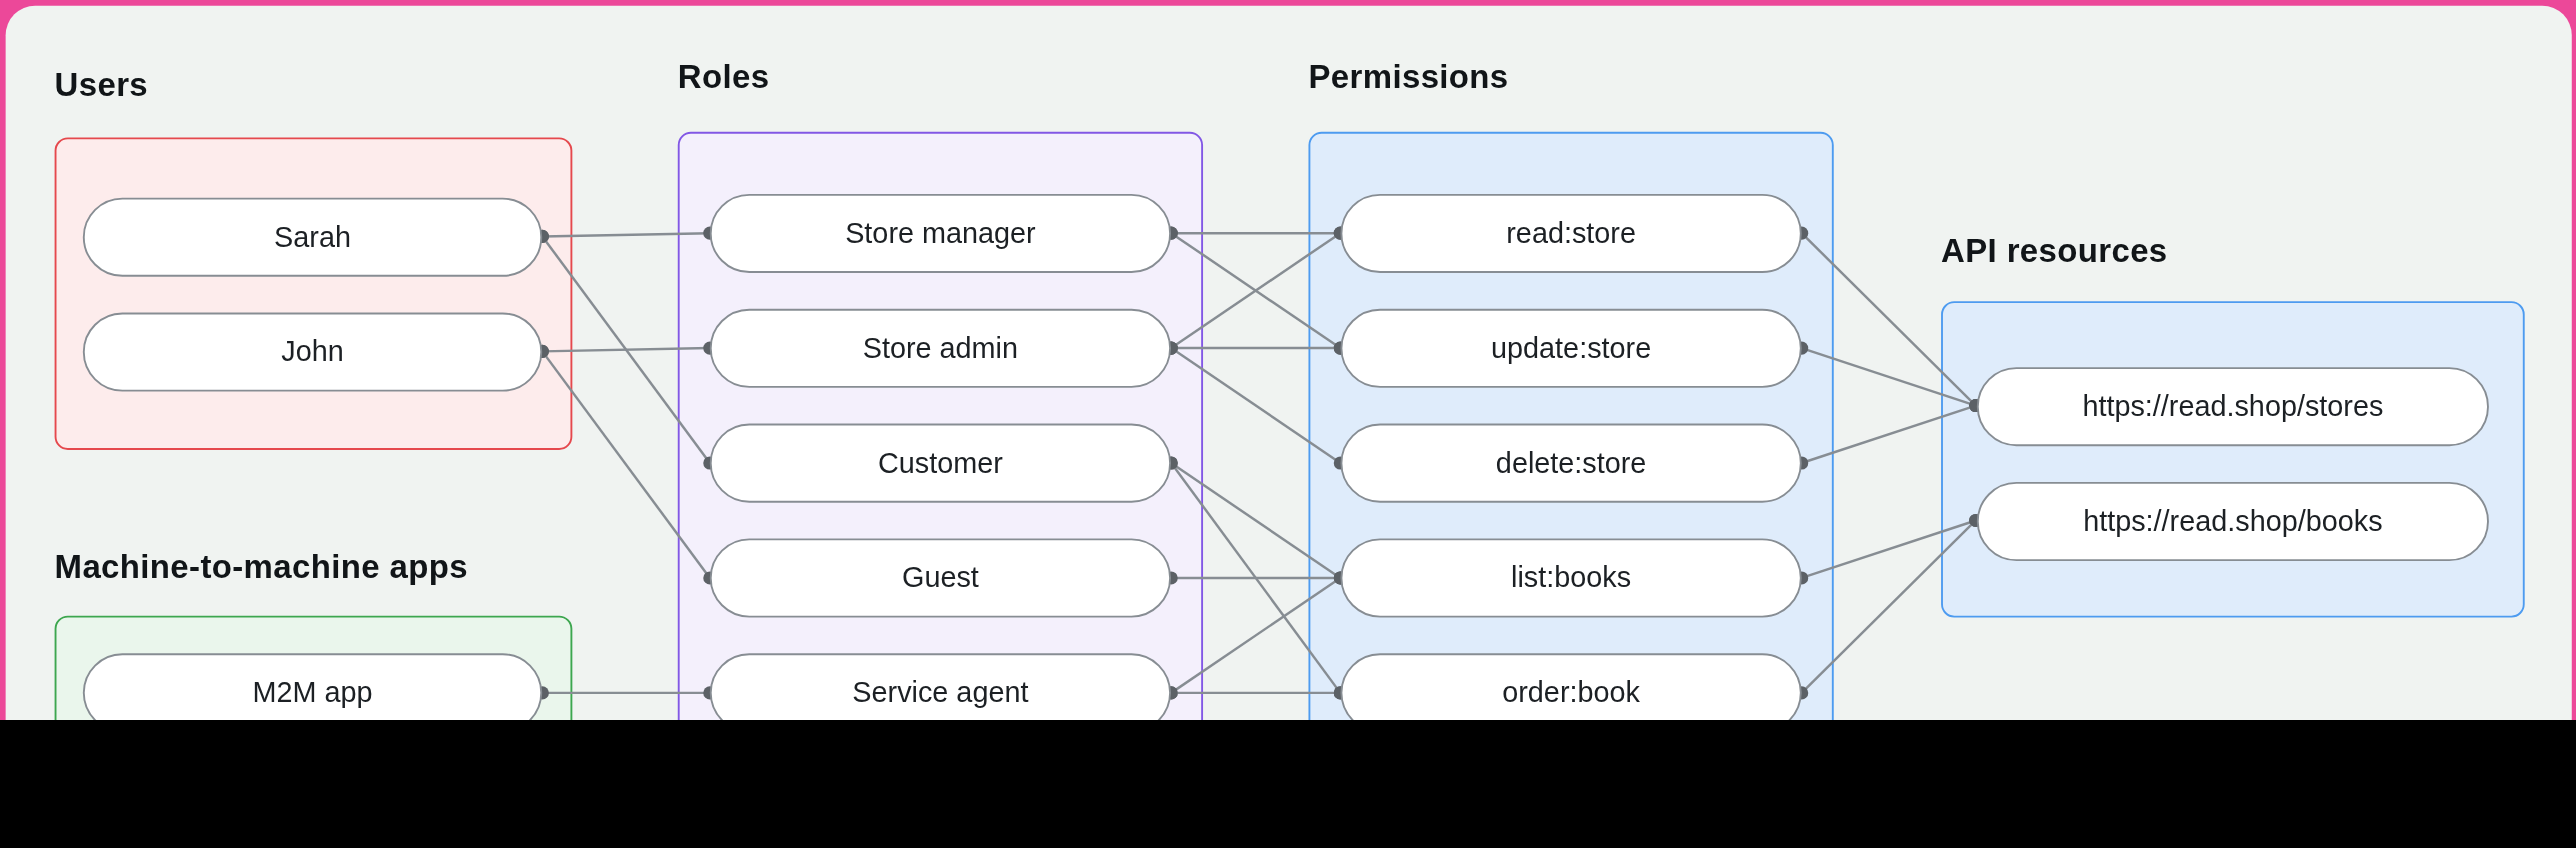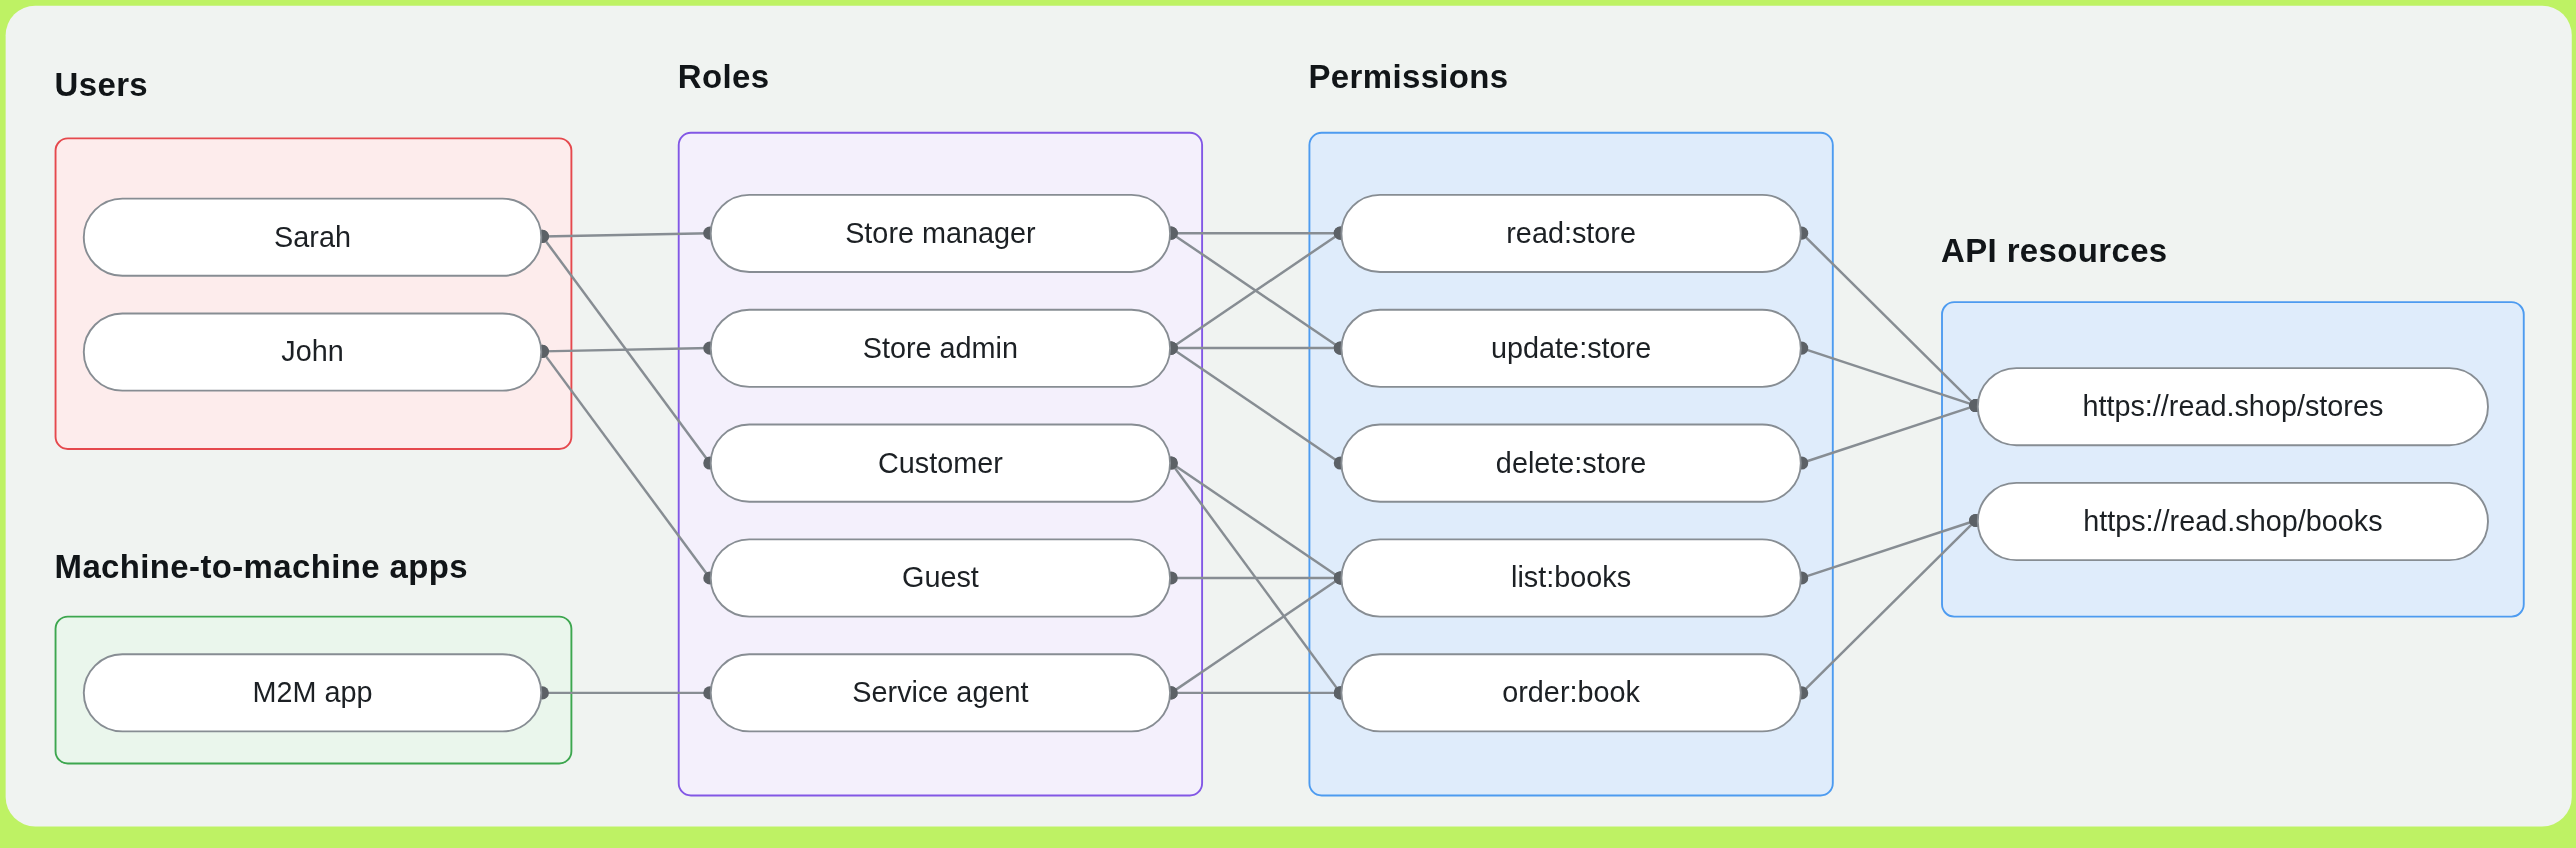--- a/index.html
+++ b/index.html
@@ -1,16 +1,16 @@
 <!DOCTYPE html>
 <html style="font-size:14px"><head>
 <meta charset="utf-8">
 <style>
   html,body{margin:0;padding:0;background:#000;}
-  #page{position:relative;width:2576px;height:848px;background:#bef264;overflow:hidden;
+  #page{position:relative;width:2576px;height:720px;background:#ec4899;overflow:hidden;
         font-family:"Liberation Sans",sans-serif;}
   #scale{position:absolute;left:0;top:0;width:1368px;height:450px;
          transform:scale(1.8827);transform-origin:0 0;}
   #stage{position:relative;width:1368px;height:450px;}
   .window{position:absolute;left:2.6px;top:2.6px;width:1363px;height:436px;
           background:#f0f3f1;border-radius:15.7px;z-index:0;}
   .gbox{position:absolute;border-radius:7px;border-style:solid;border-width:1.7px;z-index:1;box-sizing:border-box;}
   .glabel{position:absolute;font-size:17.5px;font-weight:600;color:#111518;z-index:3;letter-spacing:0.2px;}
   #edges{position:absolute;left:0;top:0;z-index:2;}
   .node{position:absolute;height:42px;background:#fff;border:1.3px solid #878d93;border-radius:23px;

